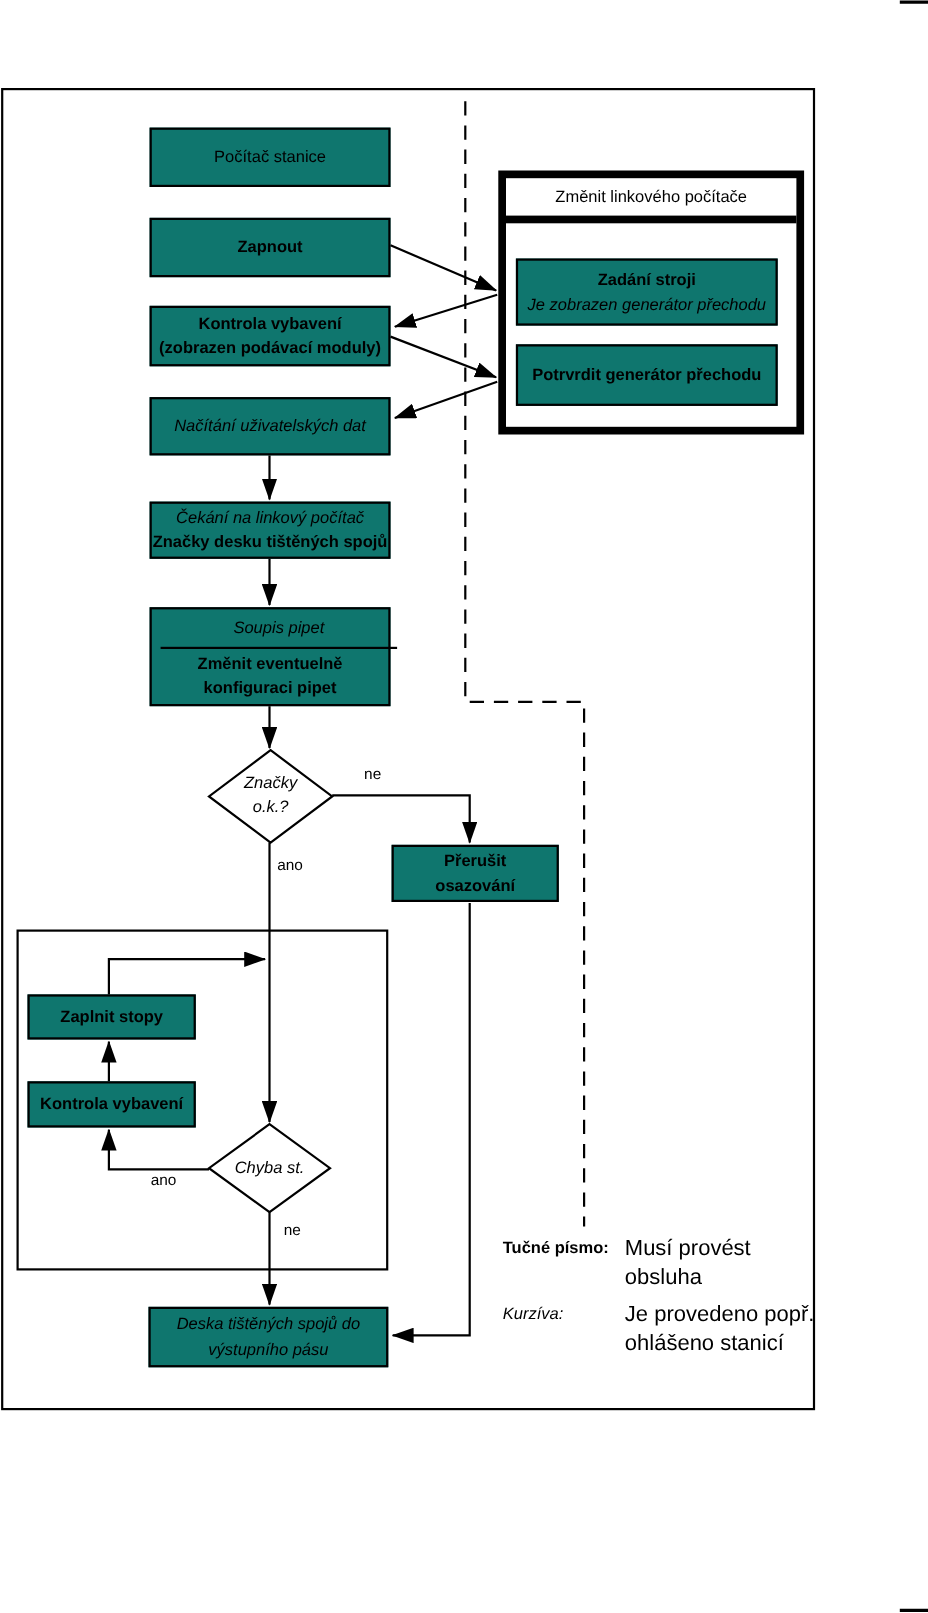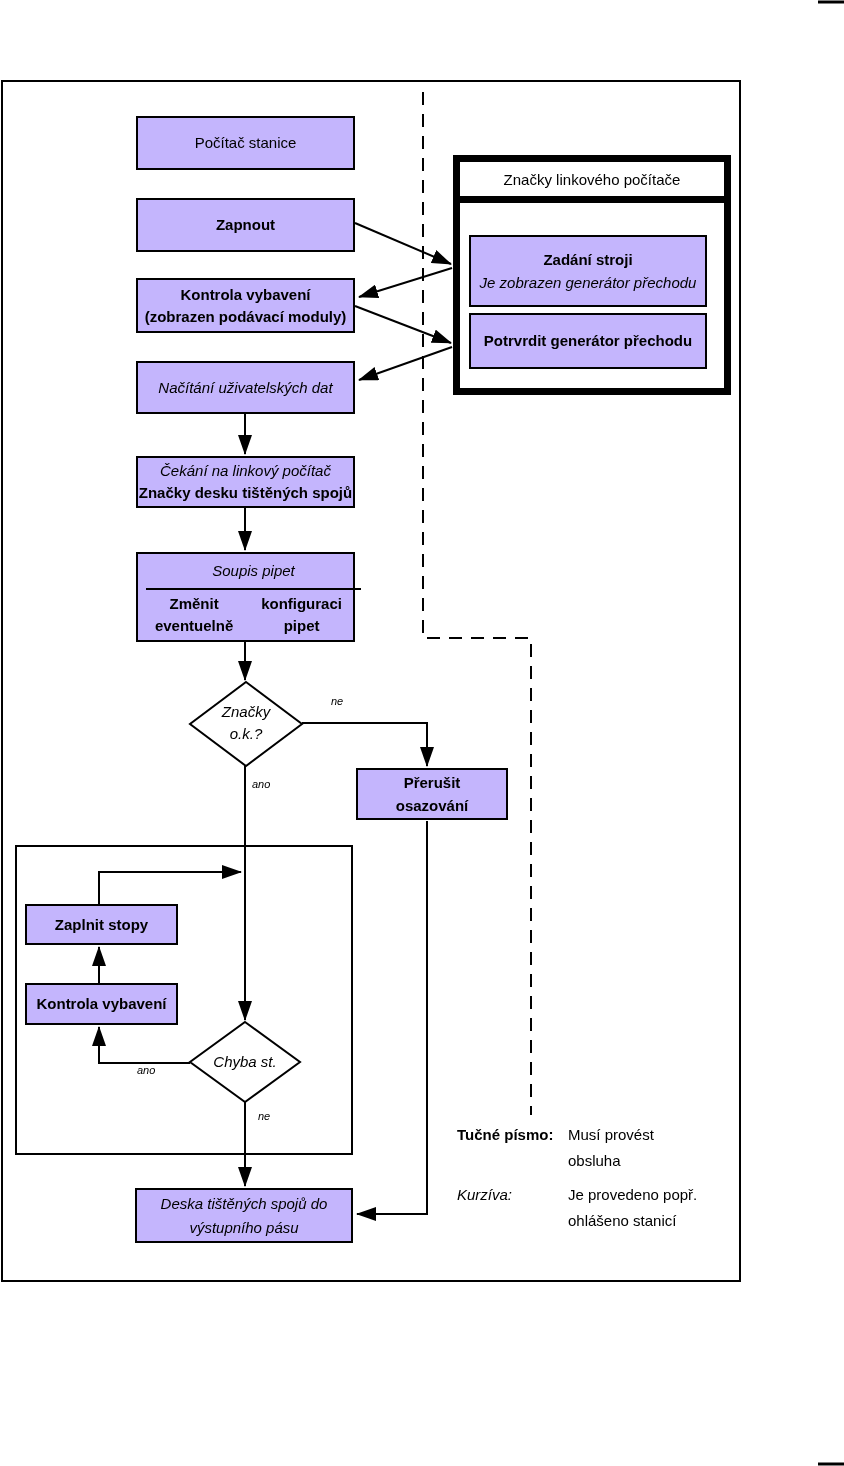--- a/index.html
+++ b/index.html
@@ -2,78 +2,78 @@
 <html><head>
 <meta charset="utf-8">
 <style>
   html,body{margin:0;padding:0;}
   body{
     width:844px;height:1466px;position:relative;background:#ffffff;
     font-family:"Liberation Sans", sans-serif;color:#000;
     overflow:hidden;
   }
   .box{
-    position:absolute;background:#c4b5fd;border:2px solid #000;box-sizing:border-box;
+    position:absolute;background:#0f766e;border:2px solid #000;box-sizing:border-box;
     display:flex;flex-direction:column;align-items:center;justify-content:center;
     text-align:center;font-size:15px;line-height:22px;z-index:2;
   }
   .bold{font-weight:bold;}
   .italic{font-style:italic;}
   .frame{position:absolute;border:2px solid #000;box-sizing:border-box;background:transparent;z-index:1;}
   #outer-border{left:1px;top:80px;width:740px;height:1202px;}
   #loop-container{left:15px;top:845px;width:338px;height:310px;}
 
   #box-pocitac{left:136px;top:116px;width:219px;height:54px;}
   #box-zapnout{left:136px;top:198px;width:219px;height:54px;}
   #box-kontrola{left:136px;top:278px;width:219px;height:55px;}
   #box-nacitani{left:136px;top:361px;width:219px;height:53px;}
   #box-cekani{left:136px;top:456px;width:219px;height:52px;}
   #box-soupis-zmenit{left:136px;top:552px;width:219px;height:90px;padding:0;justify-content:flex-start;}
   #box-soupis-zmenit .compartment-top{
     width:100%;height:36px;border-bottom:2px solid #000;box-sizing:border-box;
     display:flex;align-items:center;justify-content:center;margin-left:16px;
   }
   #box-soupis-zmenit .compartment-bottom{
-    width:100%;flex:1;display:flex;flex-direction:row;align-items:center;justify-content:center;
+    width:100%;flex:1;display:flex;flex-direction:column;align-items:center;justify-content:center;
   }
   #box-prerusit{left:356px;top:768px;width:152px;height:52px;line-height:23px;}
   #box-zaplnit{left:25px;top:904px;width:153px;height:41px;}
   #box-kontrola2{left:25px;top:983px;width:153px;height:42px;}
   #box-deska{left:135px;top:1188px;width:218px;height:55px;line-height:24px;}
 
   
   #panel{
     position:absolute;left:453px;top:155px;width:278px;height:240px;
     border:7px solid #000;box-sizing:border-box;background:#fff;z-index:2;
   }
   #panel-header{
     width:100%;height:41px;border-bottom:7px solid #000;box-sizing:border-box;
     display:flex;align-items:center;justify-content:center;font-size:15px;
   }
-  #box-zadani{left:469px;top:235px;width:238px;height:72px;line-height:23px;}
+  #box-zadani{left:469px;top:235px;width:238px;height:61px;line-height:23px;}
   #box-potvrdit{left:469px;top:313px;width:238px;height:56px;}
 
   
   .diamond-label{
     position:absolute;z-index:4;font-size:15px;line-height:22px;font-style:italic;
     text-align:center;
   }
   #dlabel-znacky{left:190px;top:701px;width:112px;}
   #dlabel-chyba{left:190px;top:1051px;width:110px;}
 
   
-  .edge-label{position:absolute;z-index:4;font-size:11px;font-style:italic;}
+  .edge-label{position:absolute;z-index:4;font-size:14px;}
   #lbl-ne-1{left:331px;top:695px;}
   #lbl-ano-1{left:252px;top:778px;}
   #lbl-ano-2{left:137px;top:1064px;}
   #lbl-ne-2{left:258px;top:1110px;}
 
   
   .legend-term{position:absolute;z-index:2;font-size:15px;line-height:26px;}
-  .legend-desc{position:absolute;z-index:2;font-size:15px;line-height:26px;}
+  .legend-desc{position:absolute;z-index:2;font-size:20px;line-height:26px;}
   .legend-desc span{display:block;}
   #legend-bold-term{left:457px;top:1122px;font-weight:bold;}
   #legend-bold-desc{left:568px;top:1122px;}
   #legend-italic-term{left:457px;top:1182px;font-style:italic;}
   #legend-italic-desc{left:568px;top:1182px;}
 
   #svg-layer{position:absolute;left:0;top:0;z-index:3;pointer-events:none;}
 </style>
 </head>
 <body>
@@ -126,21 +126,21 @@
   <span>Kontrola vybavení</span>
 </div>
 
 <div class="box italic" id="box-deska">
   <span>Deska tištěných spojů do</span>
   <span>výstupního pásu</span>
 </div>
 
 <div id="panel">
   <div id="panel-header">
-    <span>Značky linkového počítače</span>
+    <span>Změnit linkového počítače</span>
   </div>
 </div>
 
 <div class="box" id="box-zadani">
   <span class="bold">Zadání stroji</span>
   <span class="italic">Je zobrazen generátor přechodu</span>
 </div>
 
 <div class="box bold" id="box-potvrdit">
   <span>Potrvrdit generátor přechodu</span>

